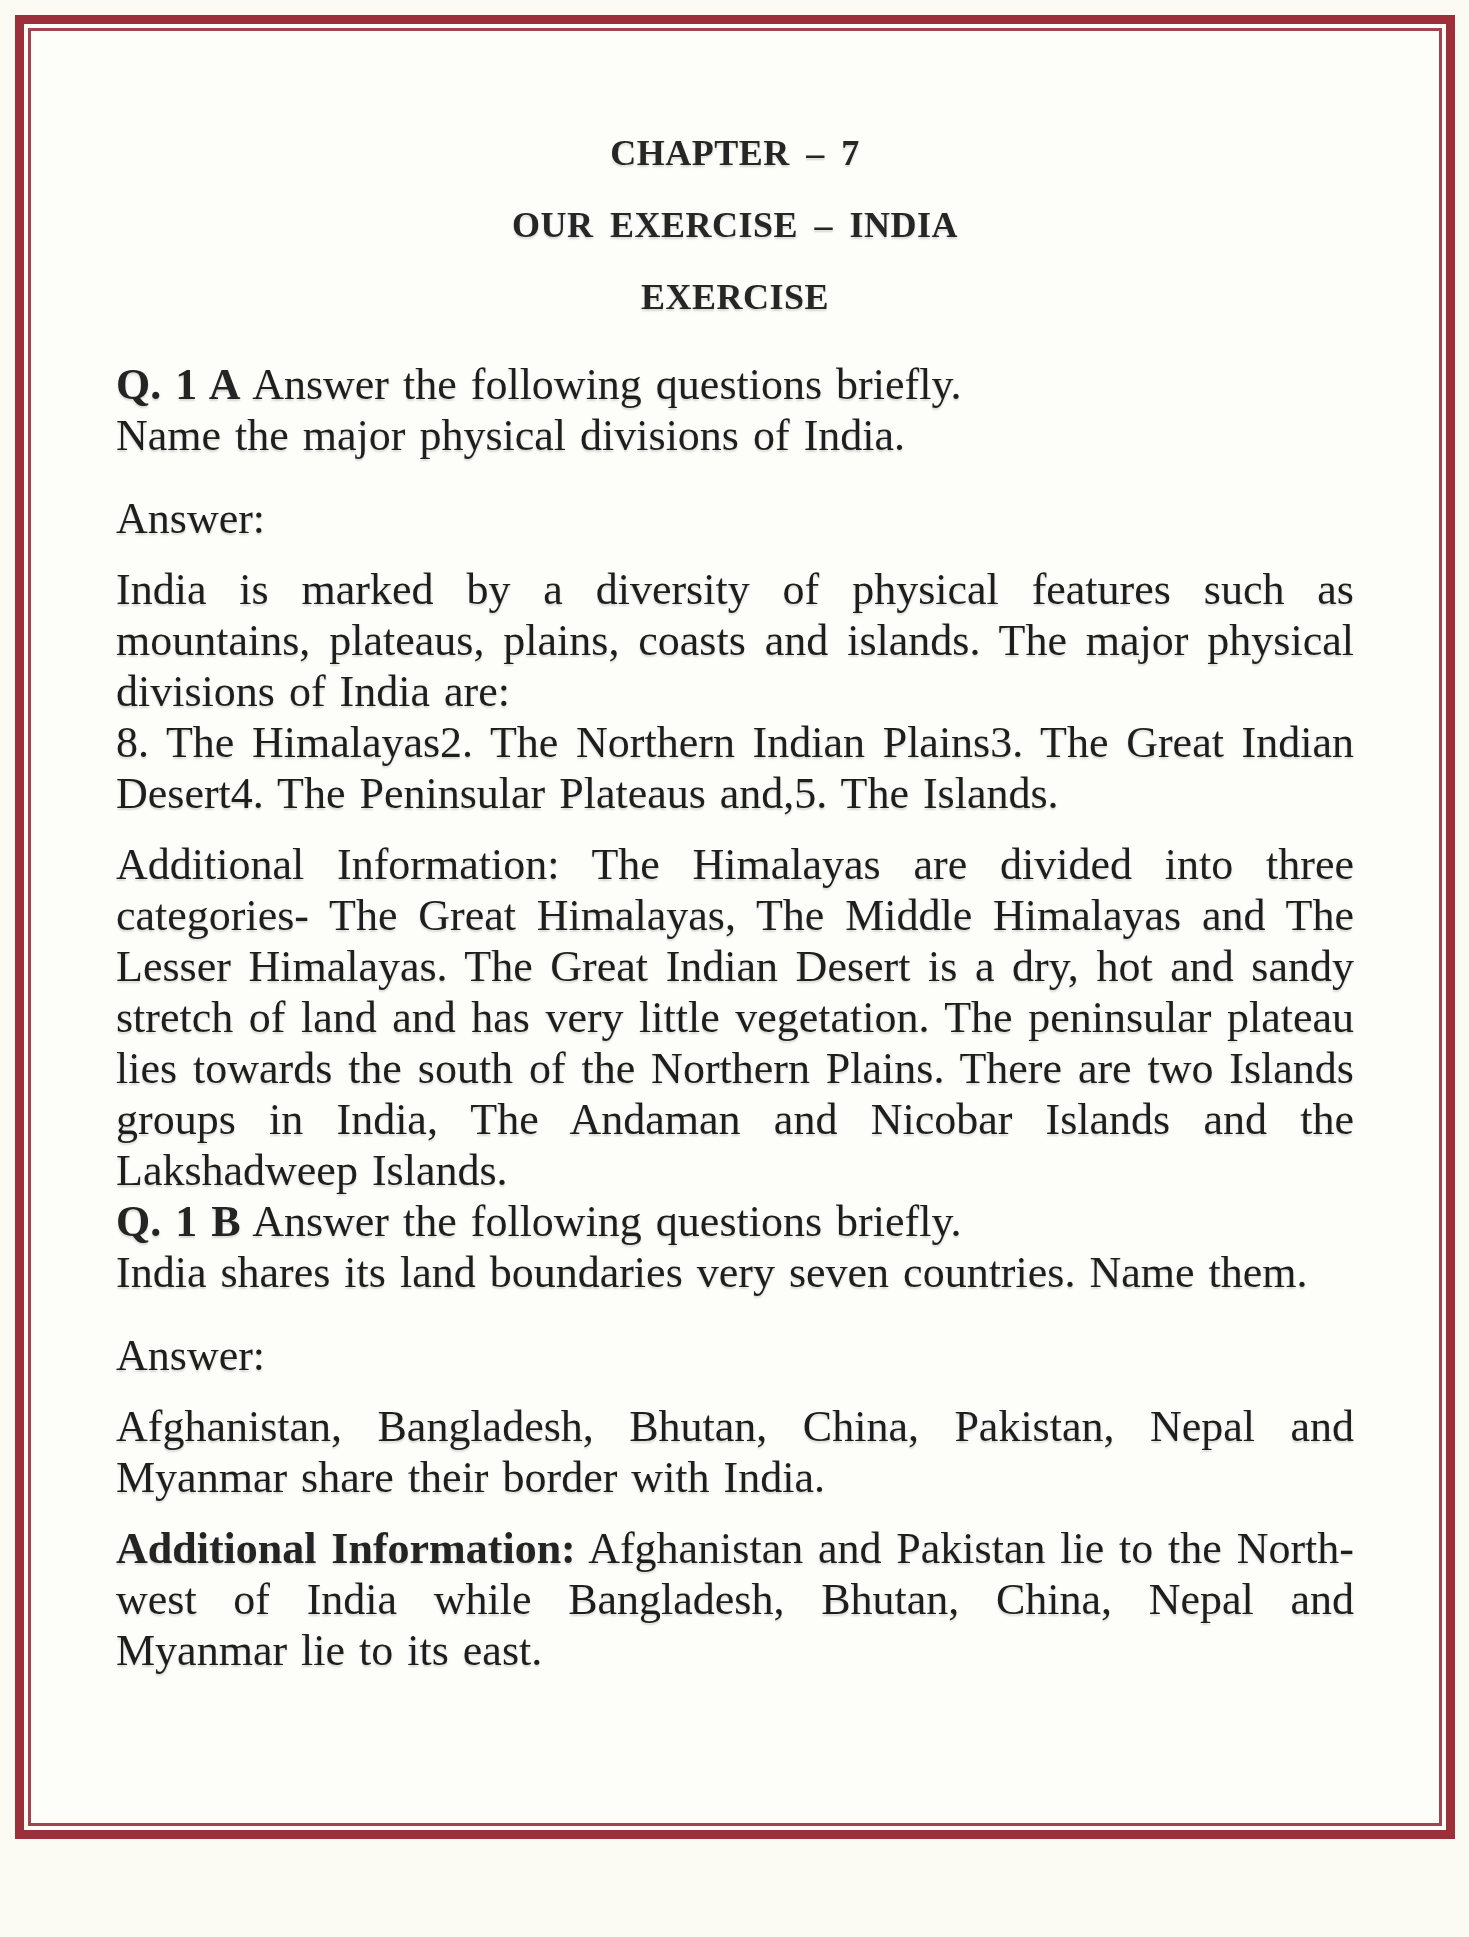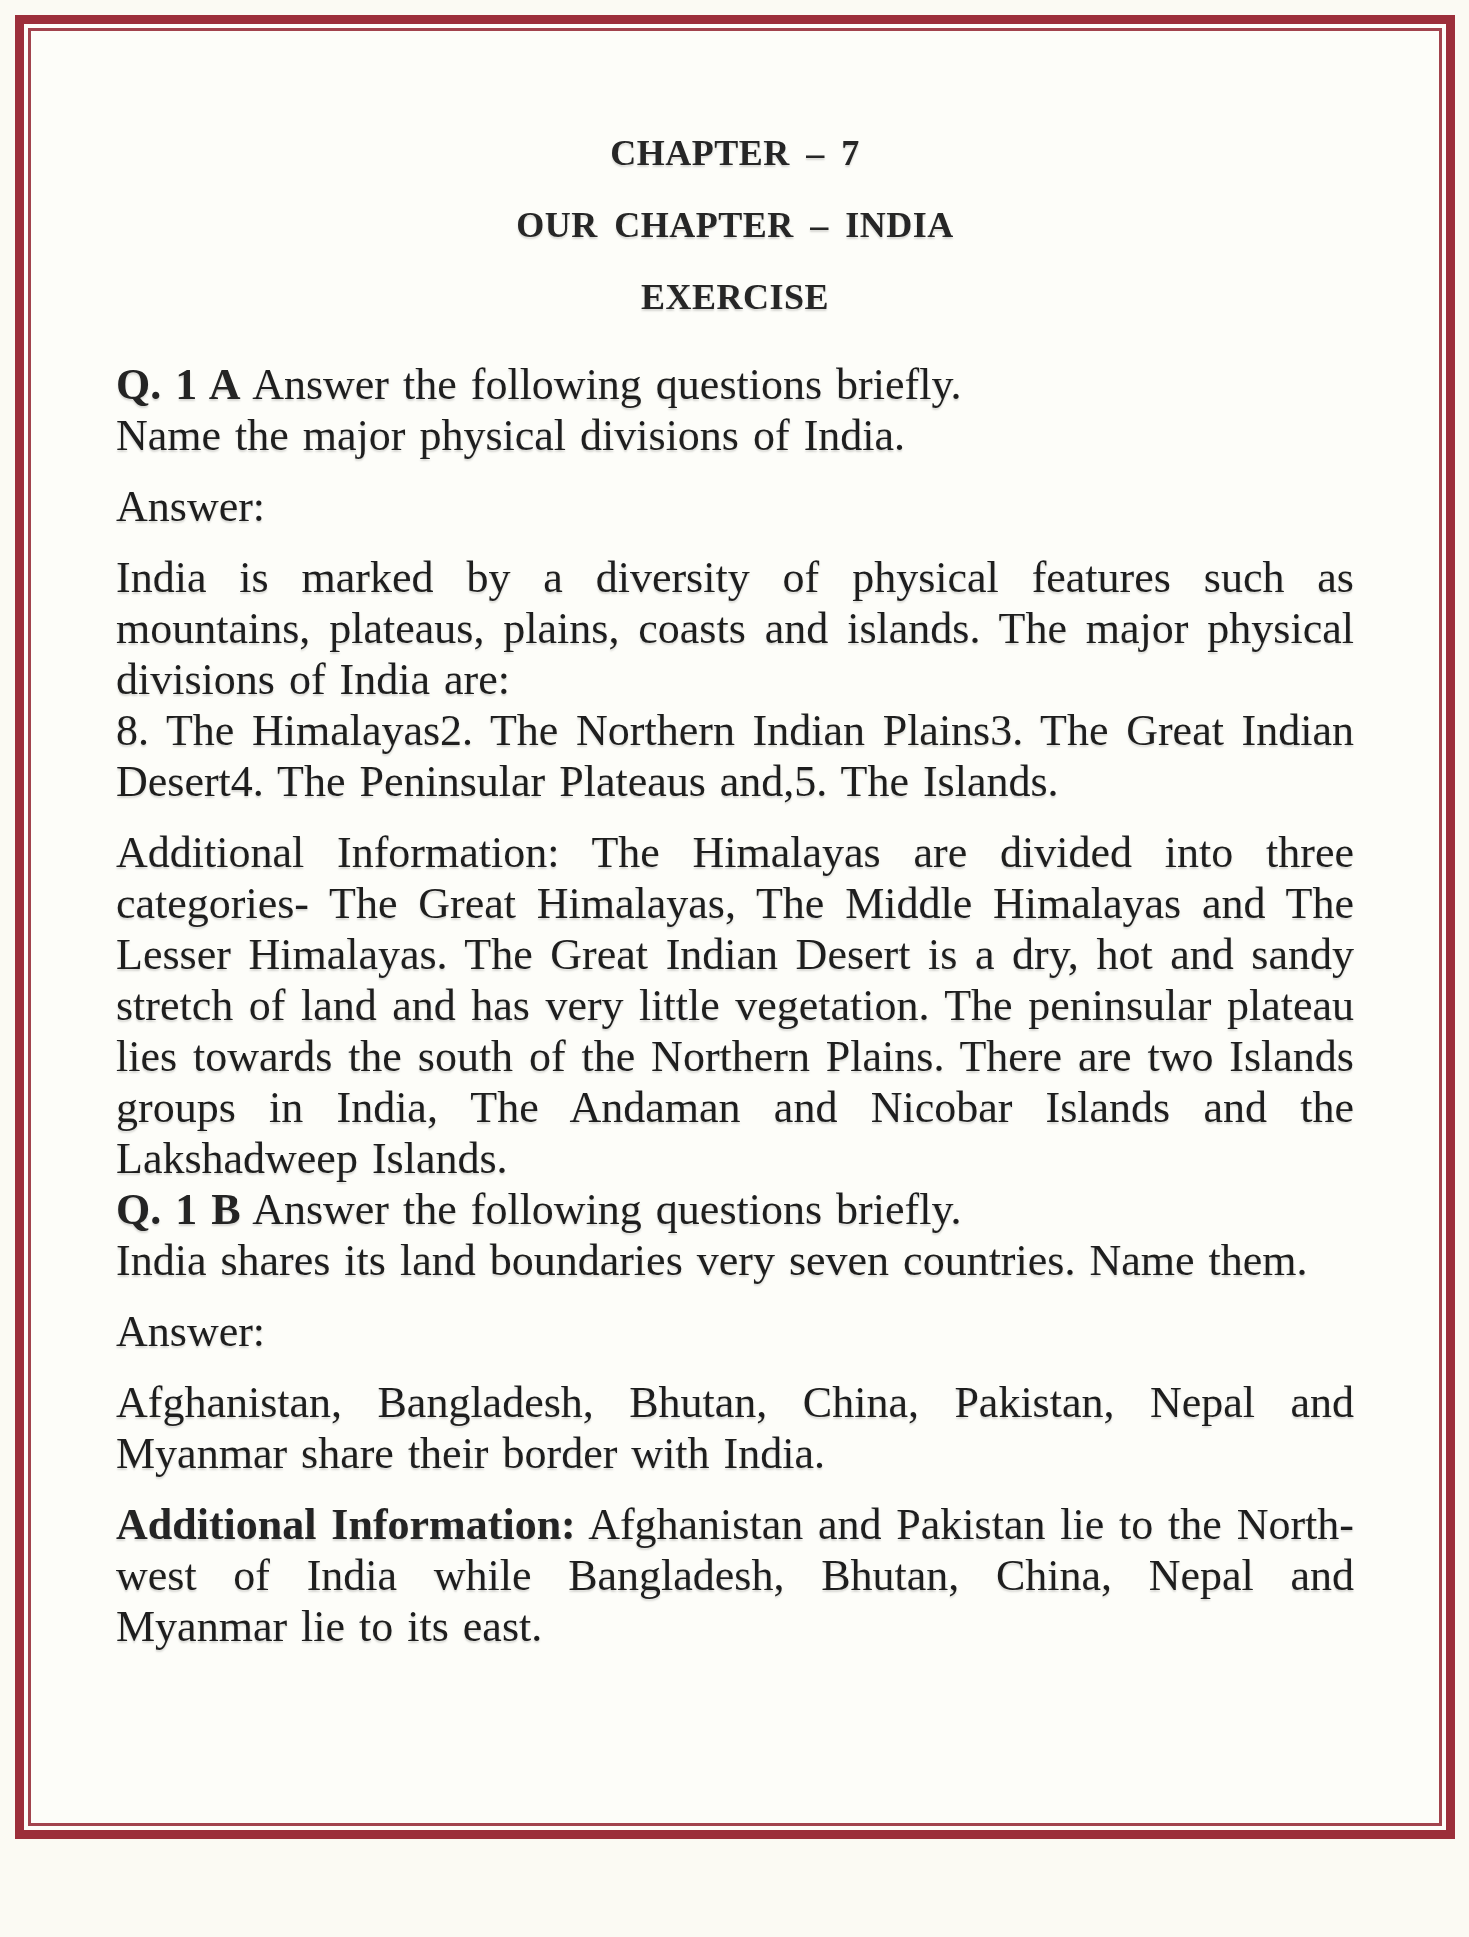--- a/index.html
+++ b/index.html
@@ -44,32 +44,32 @@
   .body-text {
     font-size: 44px;
     line-height: 51px;
     word-spacing: 3px;
   }
   .q-block { margin-top: 0; }
   .q-block.second { }
   .para { margin-top: 20px; }
   .just { text-align: justify; }
   .b { font-weight: bold; color: #242424; }
-  .answer-label { margin-top: 20px; }
+  .answer-label { margin-top: 32px; }
 </style>
 </head>
 <body>
 
 <div class="page">
   <div class="frame-outer">
     <div class="frame-inner">
       <div class="content">
 
         <div class="heading">CHAPTER – 7</div>
-        <div class="heading">OUR CHAPTER – INDIA</div>
+        <div class="heading">OUR EXERCISE – INDIA</div>
         <div class="heading h-exercise">EXERCISE</div>
 
         <div class="body-text q-block">
           <span class="b">Q. 1 A</span>
           <span>Answer the following questions briefly.</span><br>
           <span>Name the major physical divisions of India.</span>
         </div>
 
         <div class="body-text answer-label">Answer:</div>
 

